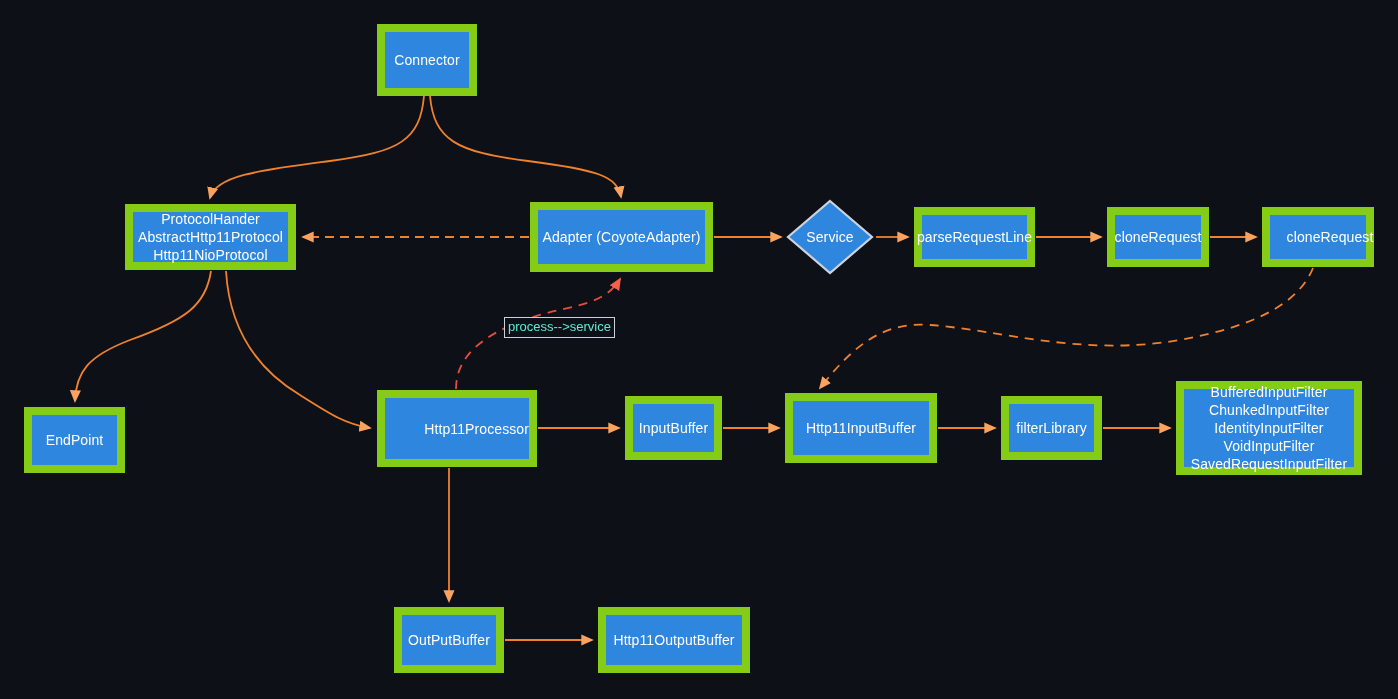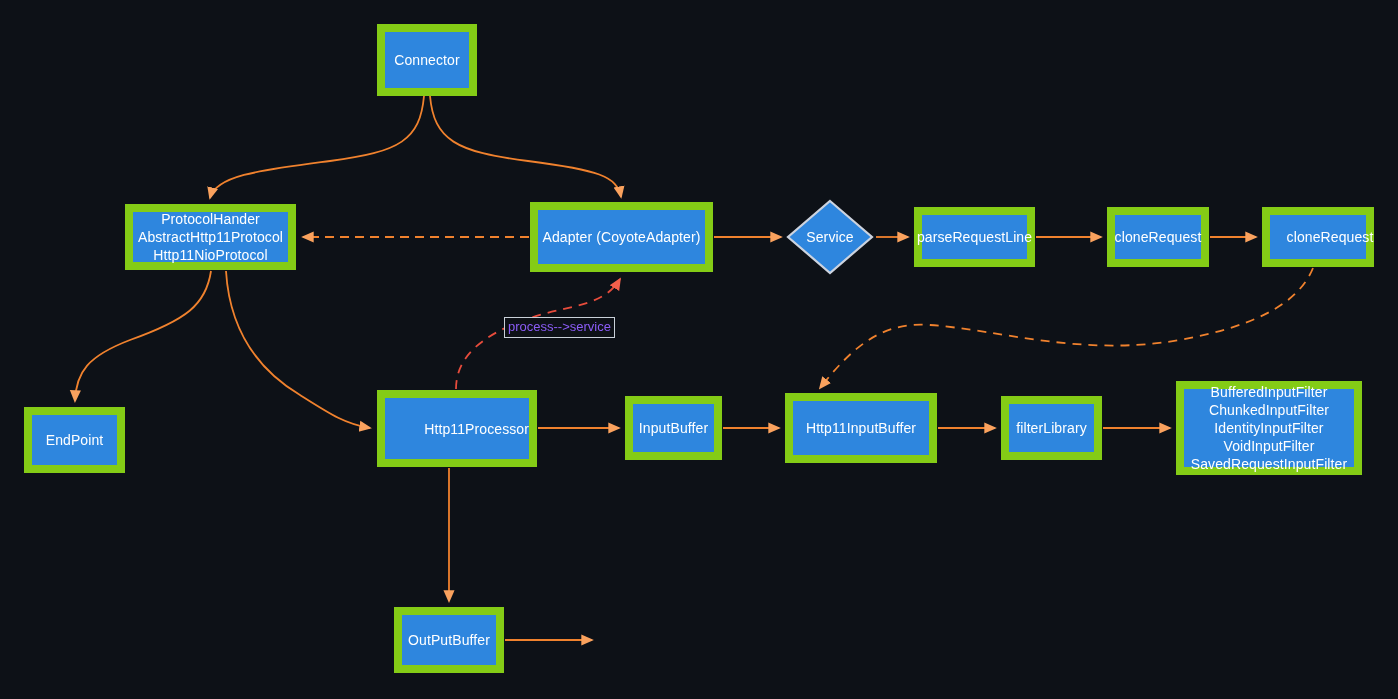--- a/index.html
+++ b/index.html
@@ -59,21 +59,21 @@
     position: relative;
     z-index: 2;
     color: #ffffff;
     font-size: 14px;
   }
   .edge-label {
     position: absolute;
     box-sizing: border-box;
     background: #0d1117;
     border: 1px solid #c9d1d9;
-    color: #8b5cf6;
+    color: #5eead4;
     font-family: "Liberation Sans", sans-serif;
     font-size: 13px;
     line-height: 16px;
     padding: 1px 3px 2px 3px;
     white-space: nowrap;
   }
 </style>
 </head>
 <body>
 
@@ -201,16 +201,19 @@
 ChunkedInputFilter
 IdentityInputFilter
 VoidInputFilter
 SavedRequestInputFilter</span>
   </div>
 
   <div class="node" style="left:394px; top:607px; width:110px; height:66px;">
     <span>OutPutBuffer</span>
   </div>
 
+  <div class="node" style="left:598px; top:607px; width:152px; height:66px;">
+    <span>Http11OutputBuffer</span>
+  </div>
 
   <div class="edge-label" style="left:504px; top:317px;">process--&gt;service</div>
 
 </div>
 
 </body></html>

